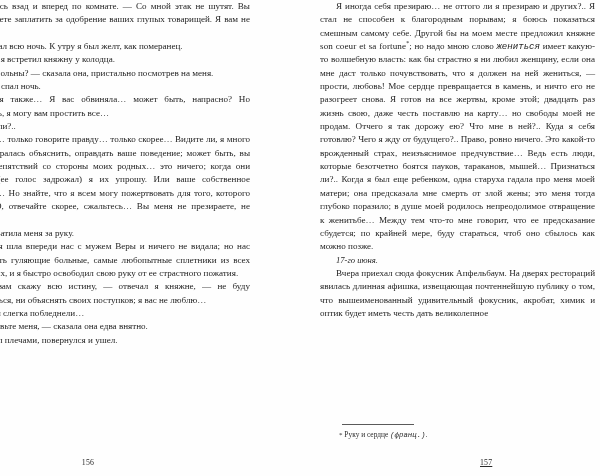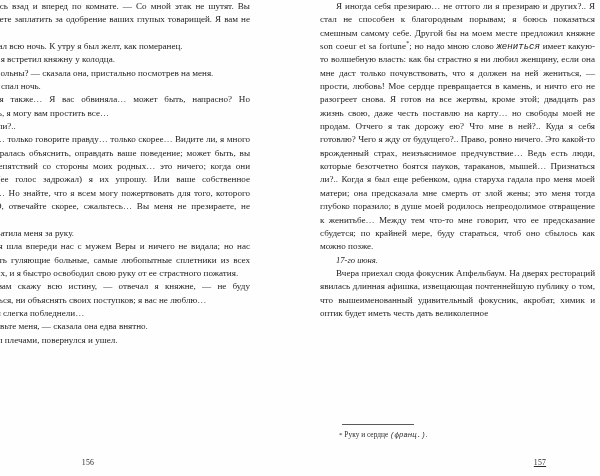--- a/index.html
+++ b/index.html
@@ -114,21 +114,21 @@
     width: 300px;
     text-align: center;
     top: 458px;
     padding-right: 162px;
     box-sizing: border-box;
     margin-left: 19px;
   }
   .folio-right {
     left: 300px;
     width: 300px;
-    text-align: center;
+    text-align: left;
     top: 458px;
     padding-left: 180px;
     box-sizing: border-box;
     text-decoration: underline;
   }
 </style>
 </head>
 <body>
 
 <div class="spread">

